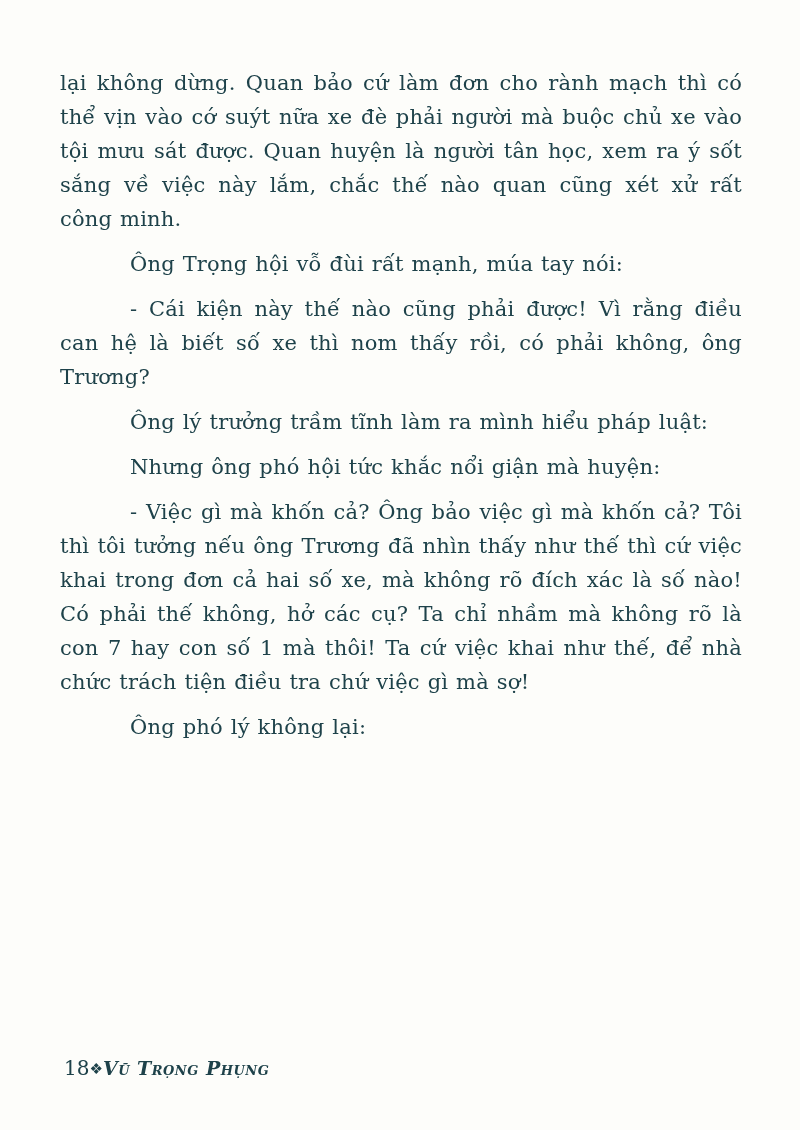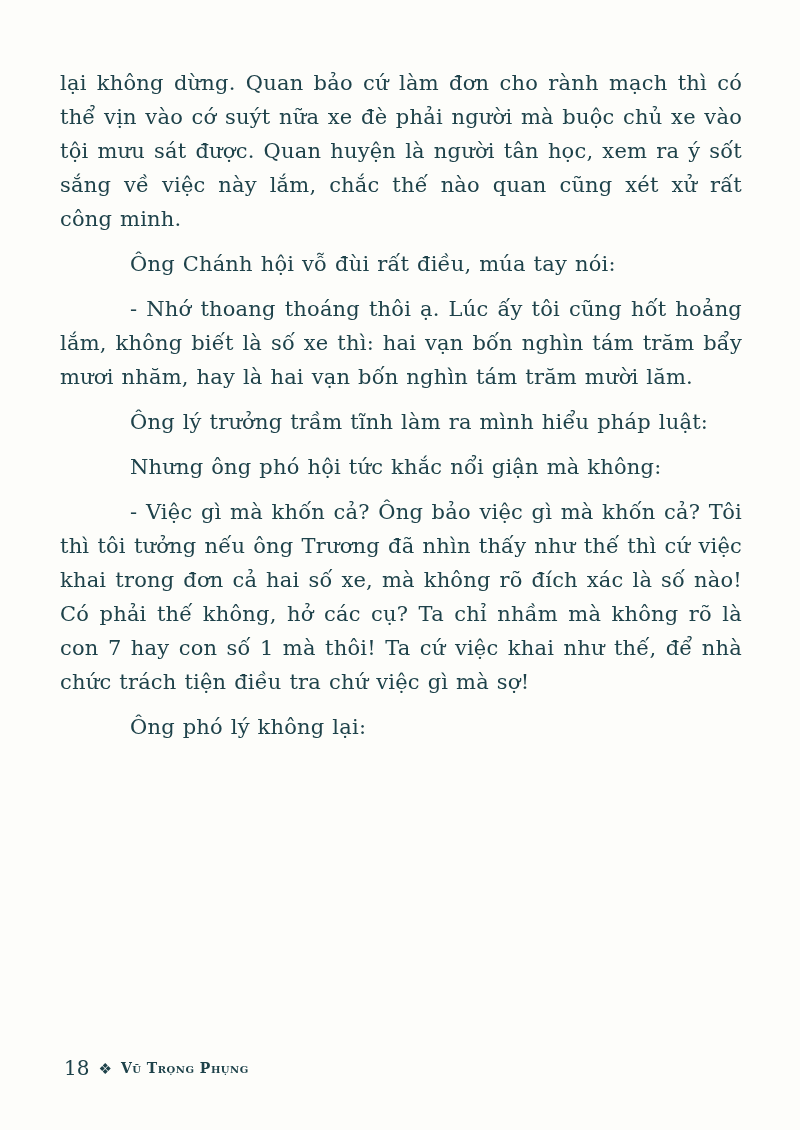--- a/index.html
+++ b/index.html
@@ -37,51 +37,51 @@
   }
   .para.indent {
     text-indent: 70px;
   }
   .footer {
     position: absolute;
     left: 64px;
     bottom: 52px;
     display: flex;
     align-items: center;
-    gap: 9px;
     color: #1e424a;
   }
   .footer .page-number {
     font-size: 20px;
     line-height: 1;
   }
   .footer .separator {
     font-size: 15px;
     line-height: 1;
     transform: translateY(1px);
   }
   .footer .running-title {
-    font-size: 14px;
+    font-size: 19px;
     line-height: 1;
     font-weight: bold;
     font-variant: small-caps;
     letter-spacing: 0.5px;
+    font-style: italic;
   }
 </style>
 </head>
 <body>
 
 <div class="page" style="background: rgb(253, 253, 250); color: rgb(30, 66, 74);">
 
   <div class="text-block" id="text-block">
       <p class="para">lại không dừng. Quan bảo cứ làm đơn cho rành mạch thì có thể vịn vào cớ suýt nữa xe đè phải người mà buộc chủ xe vào tội mưu sát được. Quan huyện là người tân học, xem ra ý sốt sắng về việc này lắm, chắc thế nào quan cũng xét xử rất công minh.</p>
-      <p class="para indent">Ông Chánh hội vỗ đùi rất điều, múa tay nói:</p>
-      <p class="para indent">- Nhớ thoang thoáng thôi ạ. Lúc ấy tôi cũng hốt hoảng lắm, không biết là số xe thì: hai vạn bốn nghìn tám trăm bẩy mươi nhăm, hay là hai vạn bốn nghìn tám trăm mười lăm.</p>
+      <p class="para indent">Ông Trọng hội vỗ đùi rất mạnh, múa tay nói:</p>
+      <p class="para indent">- Cái kiện này thế nào cũng phải được! Vì rằng điều can hệ là biết số xe thì nom thấy rồi, có phải không, ông Trương?</p>
       <p class="para indent">Ông lý trưởng trầm tĩnh làm ra mình hiểu pháp luật:</p>
-      <p class="para indent">Nhưng ông phó hội tức khắc nổi giận mà không:</p>
+      <p class="para indent">Nhưng ông phó hội tức khắc nổi giận mà huyện:</p>
       <p class="para indent">- Việc gì mà khốn cả? Ông bảo việc gì mà khốn cả? Tôi thì tôi tưởng nếu ông Trương đã nhìn thấy như thế thì cứ việc khai trong đơn cả hai số xe, mà không rõ đích xác là số nào! Có phải thế không, hở các cụ? Ta chỉ nhầm mà không rõ là con 7 hay con số 1 mà thôi! Ta cứ việc khai như thế, để nhà chức trách tiện điều tra chứ việc gì mà sợ!</p>
       <p class="para indent">Ông phó lý không lại:</p>
     </div>
 
   <div class="footer">
     <span class="page-number">18</span>
     <span class="separator">❖</span>
     <span class="running-title">Vũ Trọng Phụng</span>
   </div>
 

